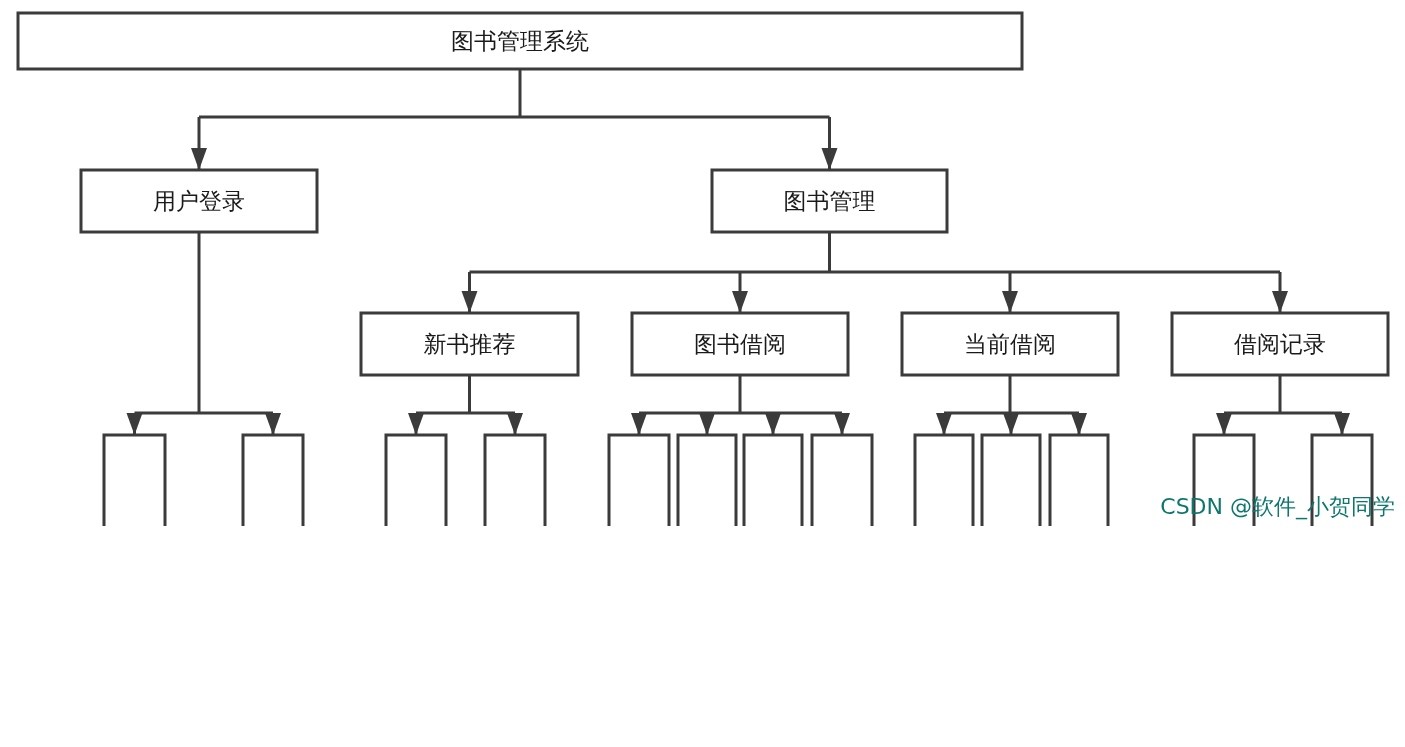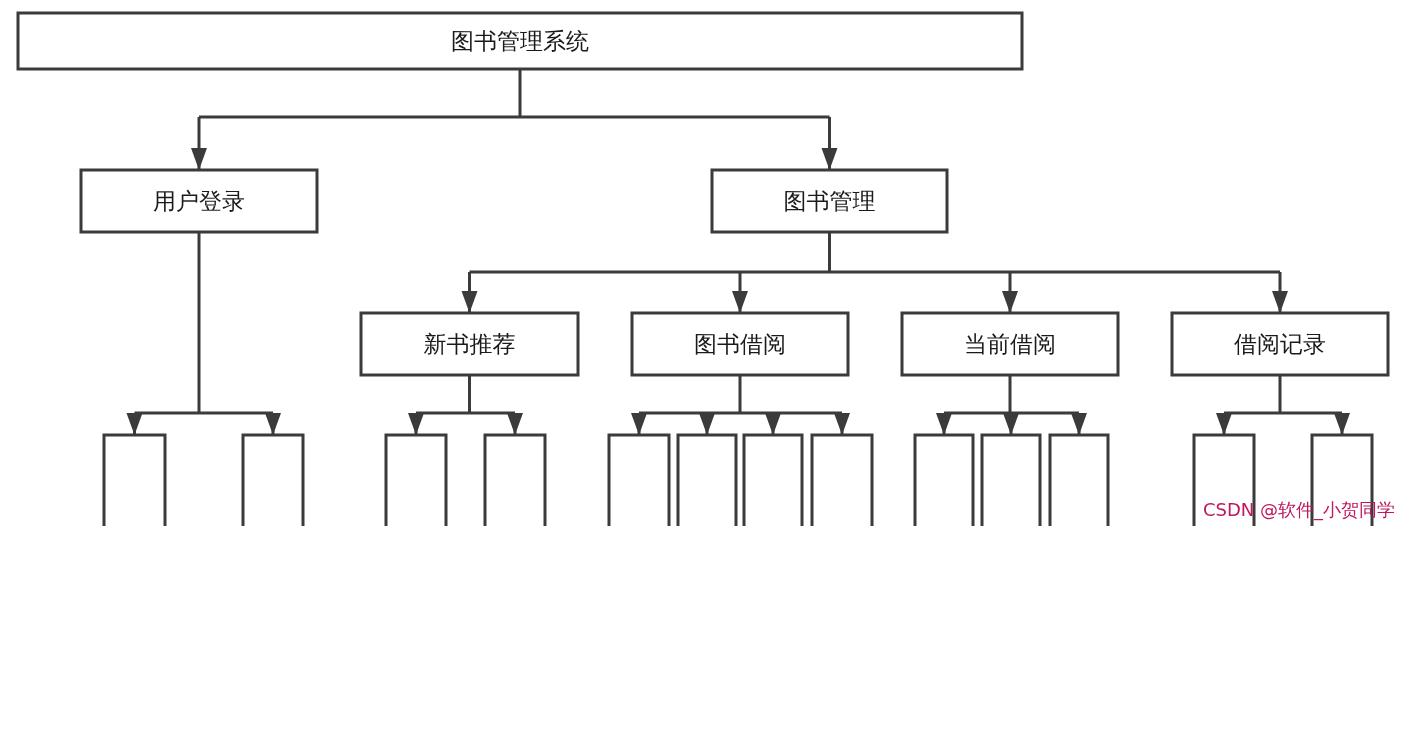--- a/index.html
+++ b/index.html
@@ -58,22 +58,22 @@
     color: #1a1a1a;
     letter-spacing: 2px;
     white-space: nowrap;
     pointer-events: none;
   }
   .watermark {
     position: absolute;
     right: 10px;
     bottom: 4px;
     font-family: "DejaVu Sans", "Liberation Sans", sans-serif;
-    font-size: 18px;
-    color: #be185d;
+    font-size: 22px;
+    color: #0f766e;
     white-space: nowrap;
     padding-left: 37px;
   }
 </style>
 </head>
 <body>
 
 <div id="canvas">
 
   <svg class="diagram" viewBox="0 0 1405 747">

